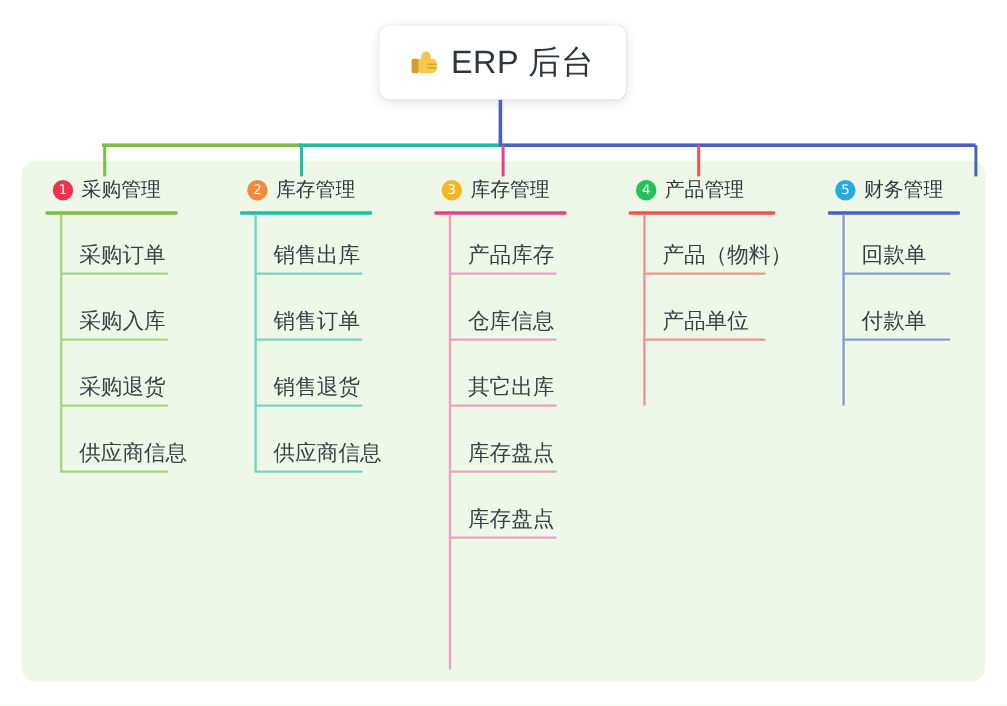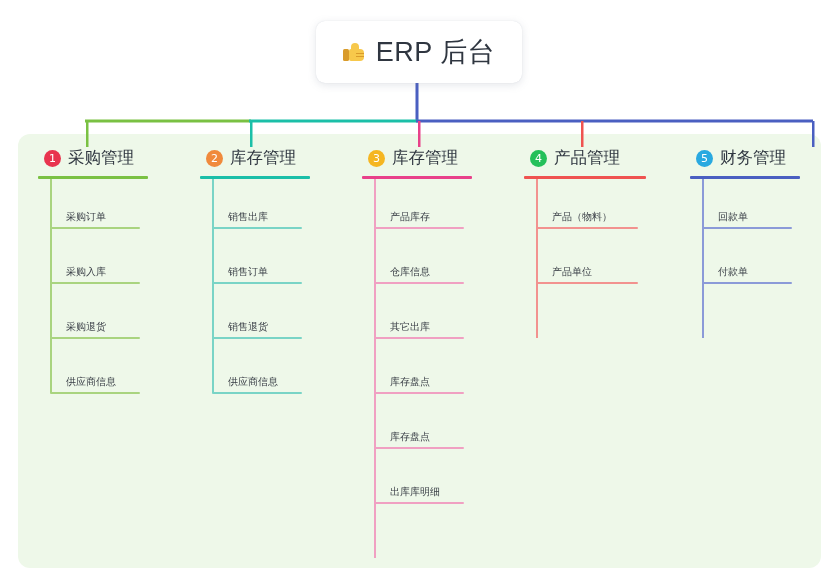--- a/index.html
+++ b/index.html
@@ -79,21 +79,21 @@
   .head-label{font-size:16.5px;color:#2f3640;}
   .head-rule{height:3px;border-radius:1px;margin-top:6px;}
 
   .leaves{position:relative;margin-top:0px;}
   .spine{position:absolute;left:12px;top:0;width:2px;}
   .leaf{
     position:relative;height:55px;
   }
   .leaf-label{
     position:absolute;left:28px;bottom:10px;
-    font-size:10px;color:#3a3f47;white-space:nowrap;
+    font-size:18px;color:#3a3f47;white-space:nowrap;
   }
   .leaf-rule{
     position:absolute;left:12px;bottom:5px;height:2px;border-radius:1px;
   }
 </style>
 </head>
 <body>
 
 <div id="canvas">
 
@@ -198,24 +198,20 @@
             <div class="leaf-rule" style="background: rgb(240, 160, 194); width: 90px;"></div>
           </div>
           <div class="leaf">
             <span class="leaf-label">库存盘点</span>
             <div class="leaf-rule" style="background: rgb(240, 160, 194); width: 90px;"></div>
           </div>
           <div class="leaf">
             <span class="leaf-label">库存盘点</span>
             <div class="leaf-rule" style="background: rgb(240, 160, 194); width: 90px;"></div>
           </div>
-          <div class="leaf">
-            <span class="leaf-label">出库库明细</span>
-            <div class="leaf-rule" style="background: rgb(240, 160, 194); width: 90px;"></div>
-          </div>
         </div>
       </div>
       <div class="col" style="left: 524px; width: 160px;">
         <div class="col-head">
           <span class="badge" style="background: rgb(36, 192, 90);">4</span>
           <span class="head-label">产品管理</span>
         </div>
         <div class="head-rule" style="background: rgb(239, 83, 80); width: 122px; margin-left: 0px;"></div>
         <div class="leaves">
           <div class="spine" style="background: rgb(242, 146, 143); height: 159px;"></div>

